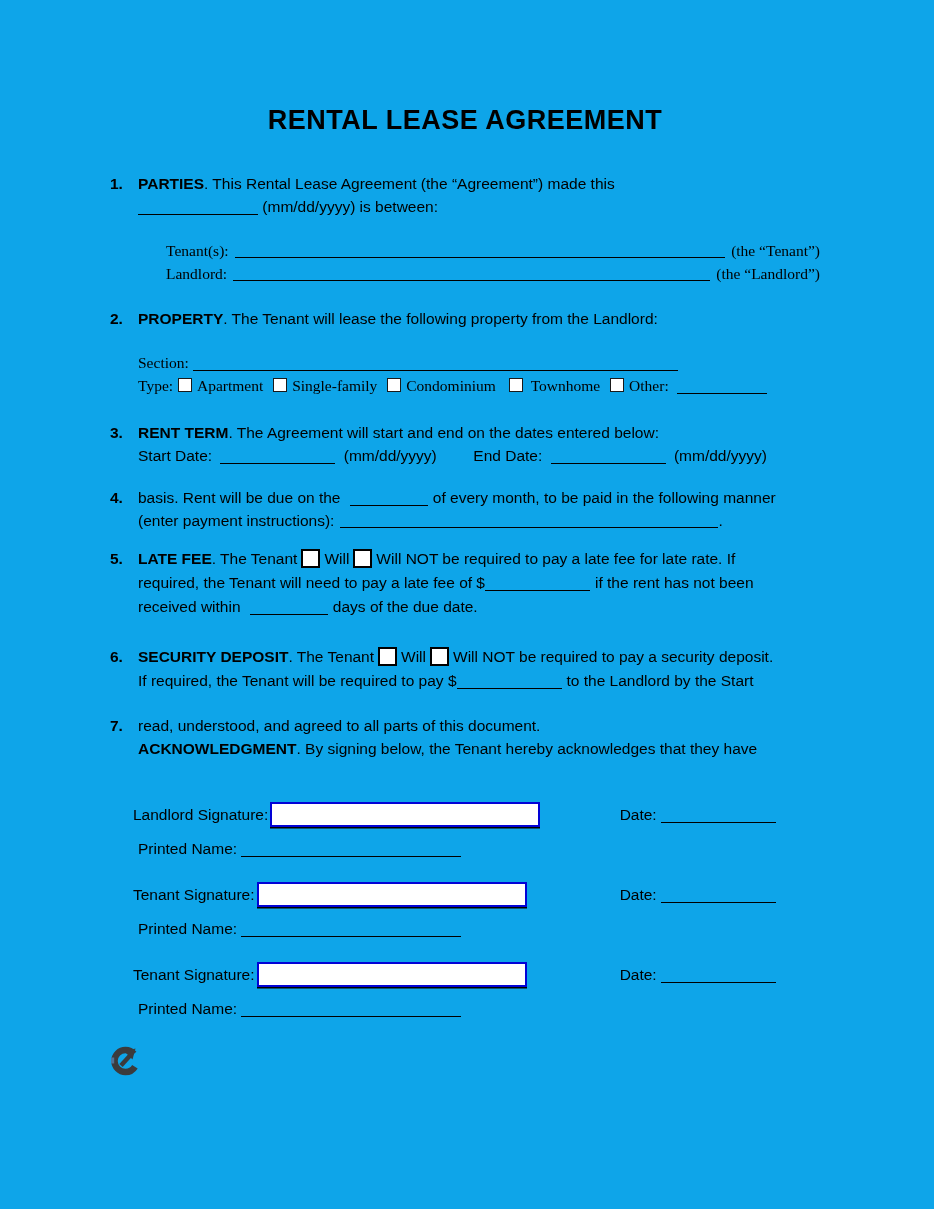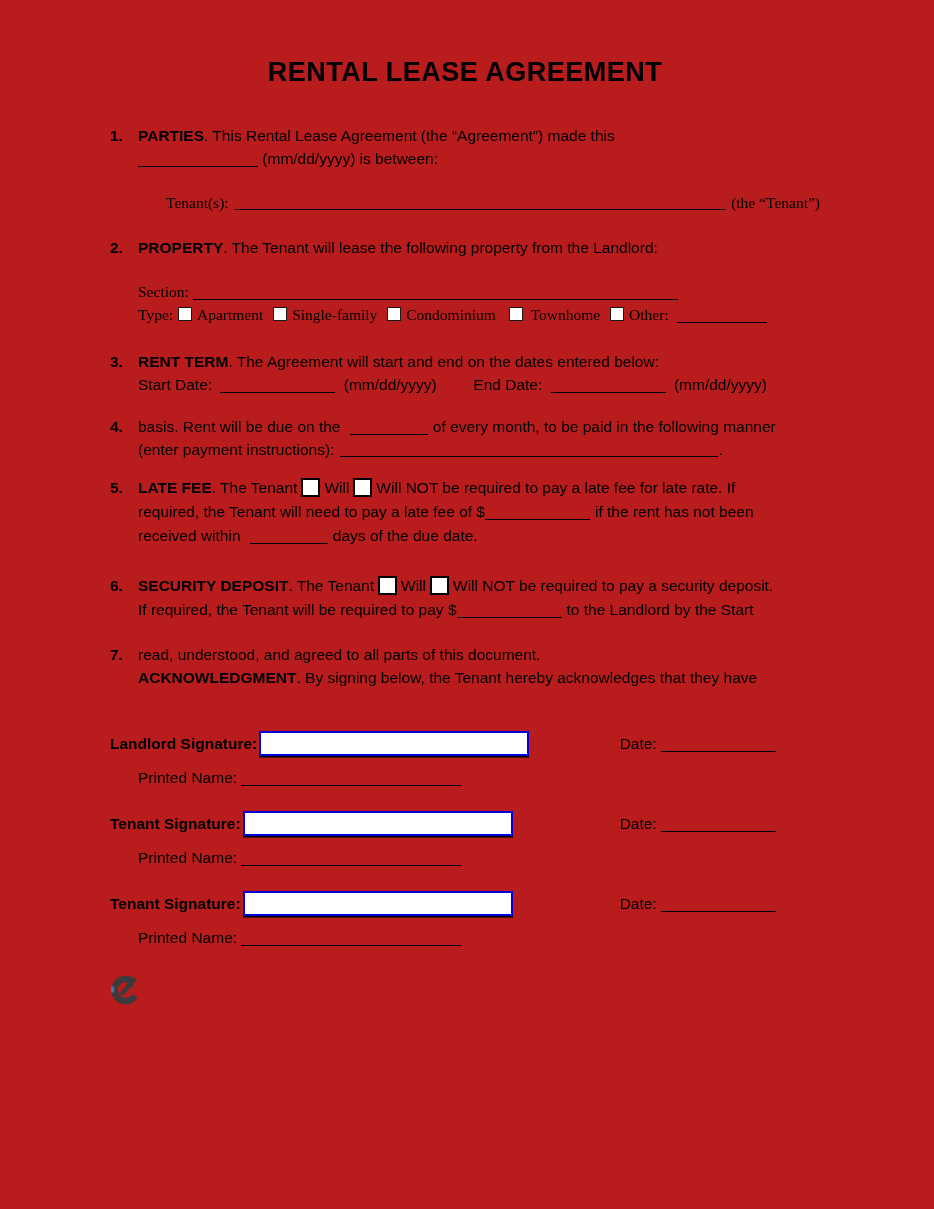--- a/index.html
+++ b/index.html
@@ -1,21 +1,21 @@
 <!DOCTYPE html>
 <html><head>
 <meta charset="utf-8">
 <style>
   html,body { margin:0; padding:0; background:#fff; }
   .page {
     width:934px; height:1209px; box-sizing:border-box;
-    background:#b91c1c; color:#000;
+    background:#0ea5e9; color:#000;
     font-family:"Liberation Sans", sans-serif;
     font-size:15.5px; line-height:23px;
-    padding:58px 114px 0 110px;
+    padding:106px 114px 0 110px;
     position:relative; overflow:hidden;
   }
   .doc-title {
     text-align:center; font-weight:bold; font-size:27px; line-height:28px;
     letter-spacing:0.5px; margin:0 0 38px 0;
   }
   .section { display:flex; }
   .m22 { margin-bottom:22px; } .m24 { margin-bottom:24px; }
   .m19 { margin-bottom:19px; } .m15 { margin-bottom:15px; }
   .m26 { margin-bottom:26px; } .m21 { margin-bottom:21px; }
@@ -34,21 +34,21 @@
   .w90{width:90px}.w110{width:110px}.w115{width:115px}.w78{width:78px}
   .w105{width:105px}.w120{width:120px}.w220{width:220px}.w485{width:485px}
   .spacer { display:inline-block; width:28px; }
   
   .cb-sm { display:inline-block; width:12px; height:12px; border:1.5px solid #1a1a1a;
            vertical-align:-1px; margin:0 5px 0 1px; background:#fff; }
   .cb-lg { display:inline-block; width:15px; height:15px; border:2px solid #000;
            vertical-align:-4px; margin:0 4px; background:#fff; }
   
   .sig-row { display:flex; align-items:center; height:27px; margin-bottom:9px; }
-  .sig-label { font-weight:bold; white-space:nowrap; }
+  .sig-label { font-weight:normal; white-space:nowrap;margin-left:23px; }
   .sig-box { width:270px; height:25px; box-sizing:border-box; border:2px solid #0202d6;
              box-shadow:0 1.5px 0 #000; margin-left:2px; flex:none; background:#fff; }
   .date-group { margin-left:auto; margin-right:44px; white-space:nowrap; }
   .printed-row { margin-left:28px; margin-bottom:21px; }
   .logo { margin:9px 0 0 -2px; }
 </style>
 </head>
 <body>
 
 <div class="page">
@@ -58,20 +58,25 @@
   <div class="section m22">
     <span class="sec-num" data-bind="s1.num">1.</span>
     <div class="sec-body">
       <div class="line"><b data-bind="s1.heading">PARTIES</b><span data-bind="s1.after_heading">. This Rental Lease Agreement (the “Agreement”) made this</span></div>
       <div class="line"><span class="bl w120"></span> <span data-bind="s1.date_suffix">(mm/dd/yyyy) is between:</span></div>
       <div class="sub-block">
         <div class="fl">
           <span class="pre" data-bind="s1.tenant_label">Tenant(s):</span>
           <span class="bl grow"></span>
           <span class="suf" data-bind="s1.tenant_suffix">(the “Tenant”)</span>
+        </div>
+        <div class="fl">
+          <span class="pre" data-bind="s1.landlord_label">Landlord:</span>
+          <span class="bl grow"></span>
+          <span class="suf" data-bind="s1.landlord_suffix">(the “Landlord”)</span>
         </div>
       </div>
     </div>
   </div>
 
   <div class="section m24">
     <span class="sec-num" data-bind="s2.num">2.</span>
     <div class="sec-body">
       <div class="line"><b data-bind="s2.heading">PROPERTY</b><span data-bind="s2.after_heading">. The Tenant will lease the following property from the Landlord:</span></div>
       <div class="sub-block" style="margin-left:0;">

